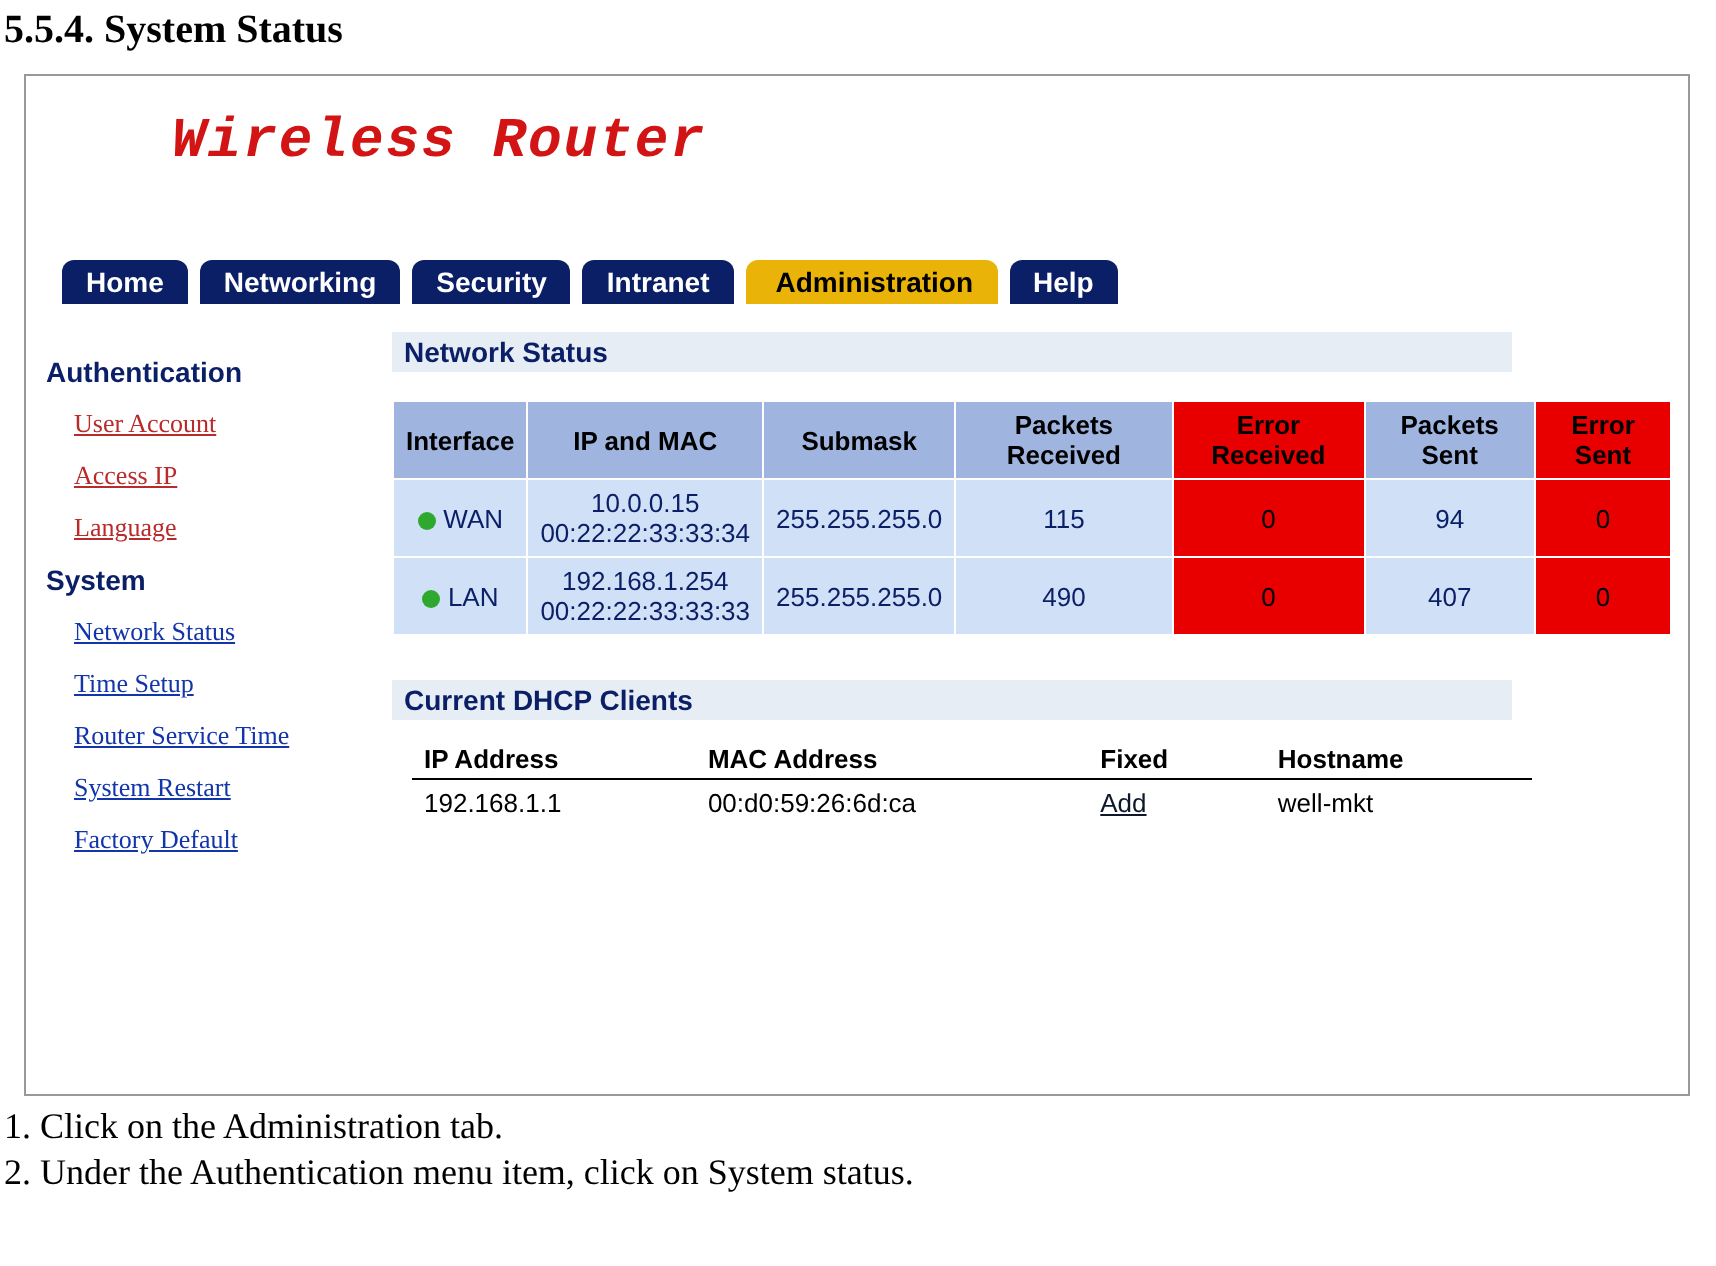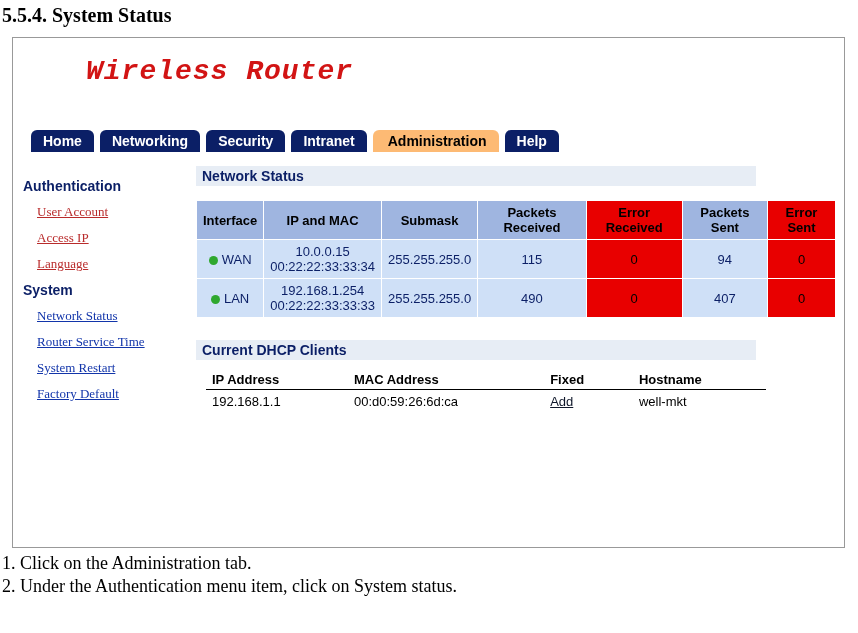--- a/index.html
+++ b/index.html
@@ -53,21 +53,21 @@
     color: #fff;
     font-weight: bold;
     font-size: 14px;
     padding: 2px 12px 2px 12px;
     border-radius: 6px 6px 0 0;
     display: inline-flex;
     align-items: center;
     line-height: 18px;
   }
   .tab.active {
-    background: #fdba74;
+    background: #eab308;
     color: #000;
     padding-left: 15px;
   }
   .content-row {
     display: flex;
     height: 395px;
   }
   .sidebar {
     width: 180px;
     padding: 16px 0 0 10px;
@@ -194,20 +194,21 @@
   </div>
 
   <div class="content-row">
     <div class="sidebar">
       <div class="side-group">Authentication</div>
       <a class="side-item">User Account</a>
       <a class="side-item">Access IP</a>
       <a class="side-item">Language</a>
       <div class="side-group">System</div>
       <a class="side-item link2">Network Status</a>
+      <a class="side-item link2">Time Setup</a>
       <a class="side-item link2">Router Service Time</a>
       <a class="side-item link2">System Restart</a>
       <a class="side-item link2">Factory Default</a>
     </div>
 
     <div class="main">
       <div class="section-title">Network Status</div>
 
       <table class="status">
         <tbody>

